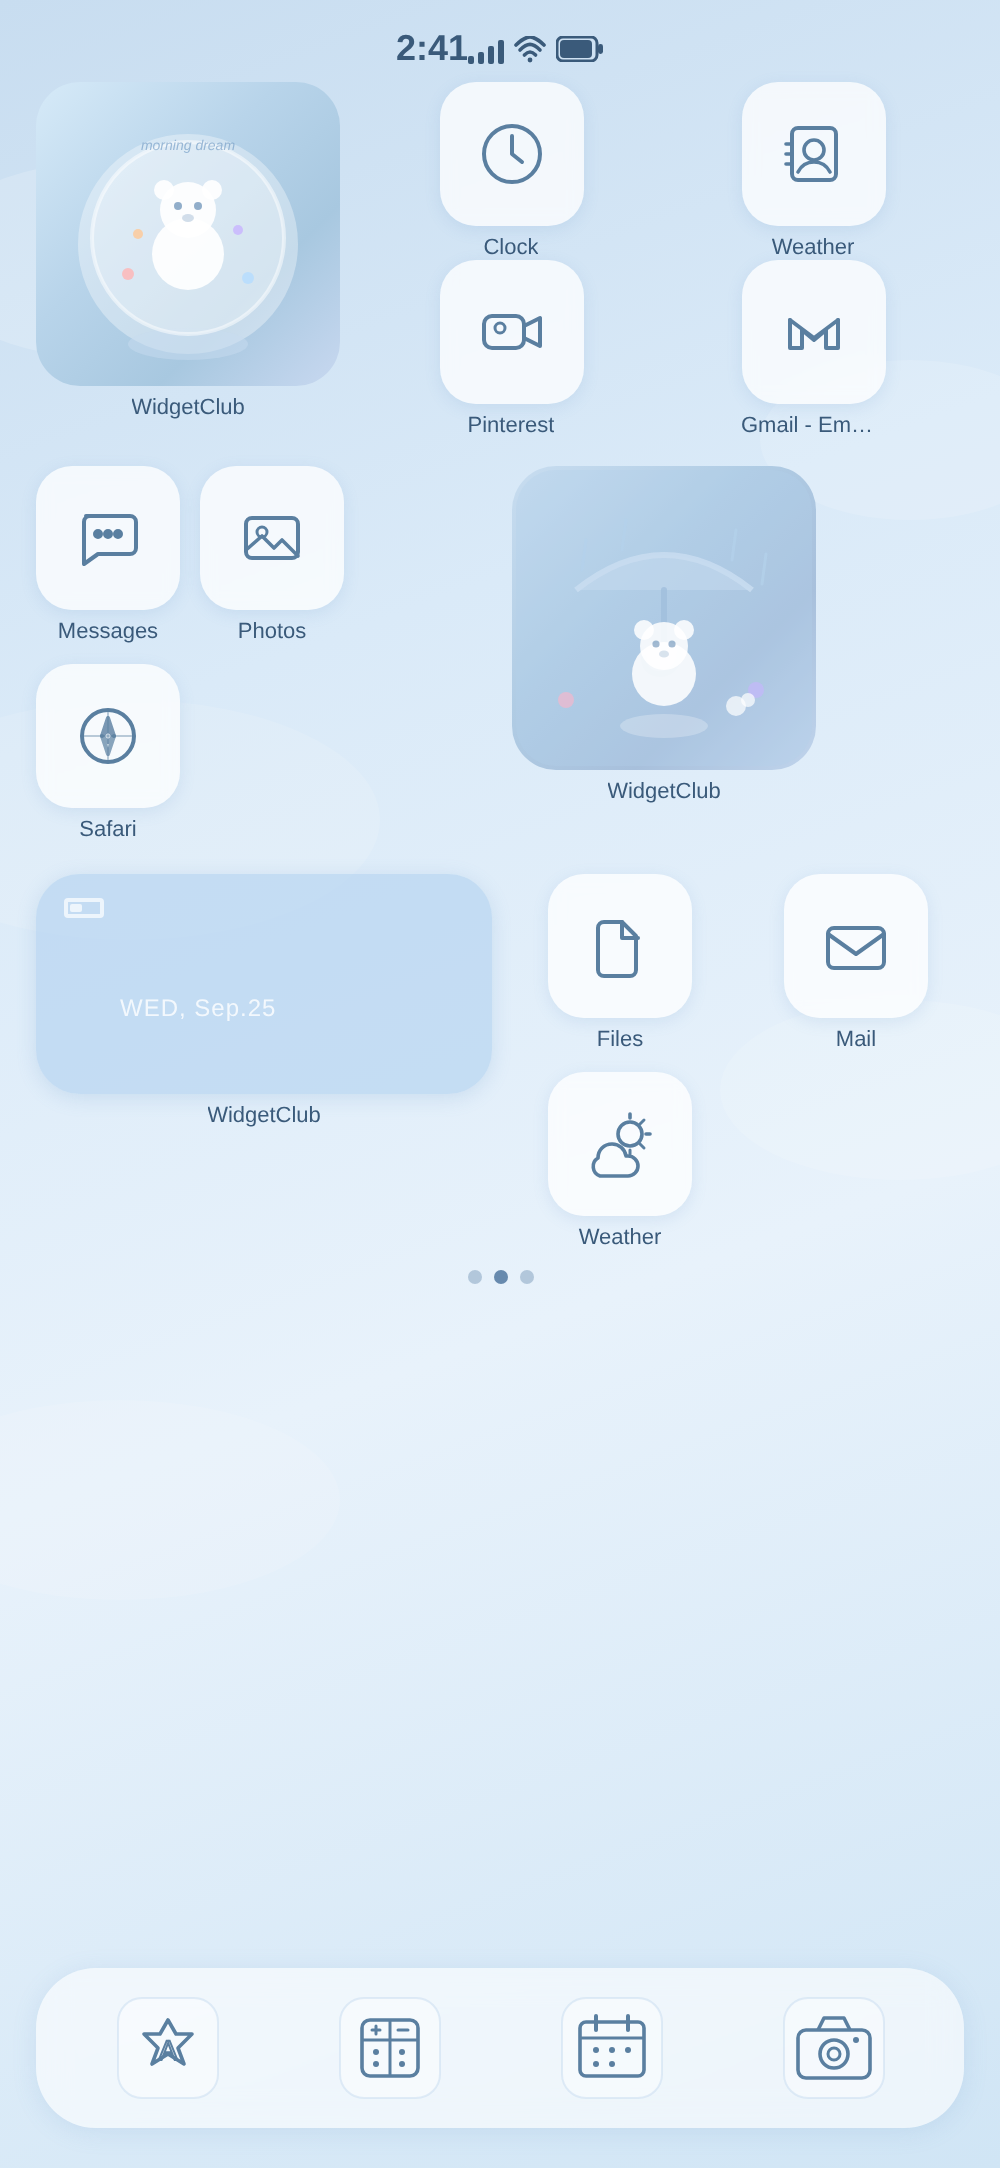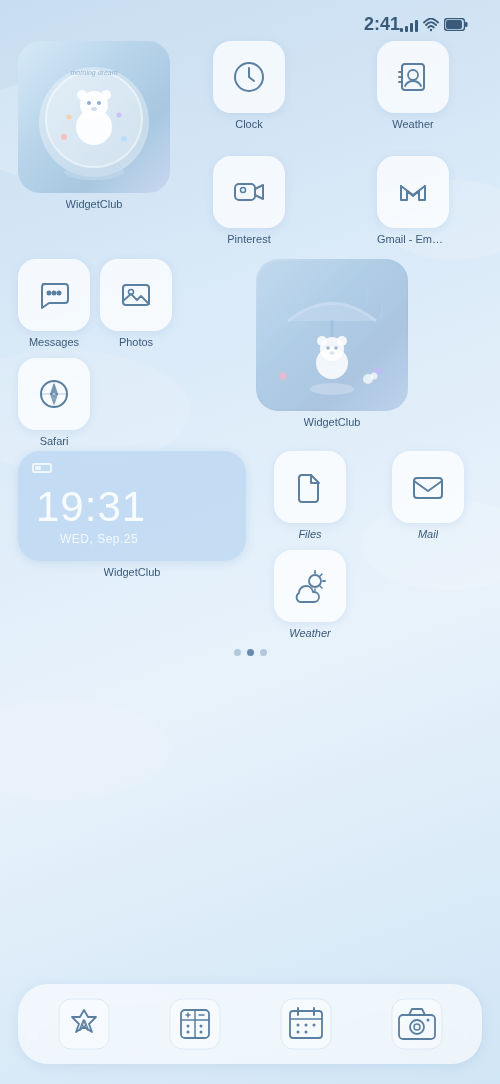--- a/index.html
+++ b/index.html
@@ -23,21 +23,21 @@
       position: absolute;
       background: rgba(255,255,255,0.35);
       border-radius: 50%;
     }
 
     
     .status-bar {
       position: relative;
       z-index: 10;
       display: flex;
-      justify-content: flex-end;
+      justify-content: center;
       align-items: center;
       padding: 14px 32px 6px;
     }
     .status-time {
       font-size: 18px;
       font-weight: 600;
       color: #3a5a7a;
     }
     .status-icons {
       display: flex;
@@ -288,21 +288,21 @@
           <circle cx="100" cy="92" r="3" fill="rgba(180,220,255,0.8)"></circle>
           <circle cx="45" cy="70" r="2.5" fill="rgba(255,200,150,0.8)"></circle>
           <circle cx="95" cy="68" r="2.5" fill="rgba(200,180,255,0.8)"></circle>
 
           <text x="70" y="28" text-anchor="middle" font-size="7" fill="rgba(120,160,200,0.7)" font-style="italic">morning dream</text>
         </svg>
       </div>
       <span class="icon-label">WidgetClub</span>
     </div>
 
-    <div style="display:grid;grid-template-columns:1fr 1fr;gap:26px;flex:1;">
+    <div style="display:grid;grid-template-columns:1fr 1fr;gap:0;flex:1;">
 
       <div class="app-icon">
         <div class="icon-box">
           <svg class="icon-svg" viewBox="0 0 38 38">
             <circle cx="19" cy="19" r="14" stroke="#5a7fa0" stroke-width="2" fill="none"></circle>
             <path d="M19 10v9l5 4" stroke="#5a7fa0" stroke-width="2" stroke-linecap="round"></path>
           </svg>
         </div>
         <span class="icon-label">Clock</span>
       </div>
@@ -339,21 +339,21 @@
 
             <path d="M7 13L19 22L31 13" stroke="#5a7fa0" stroke-width="2" fill="none"></path>
             <path d="M7 13v14h6v-9l6 5 6-5v9h6V13" stroke="#5a7fa0" stroke-width="2" fill="none" stroke-linejoin="round"></path>
           </svg>
         </div>
         <span class="icon-label" style="max-width:72px;overflow:hidden;text-overflow:ellipsis;">Gmail - Email M</span>
       </div>
     </div>
   </div>
 
-  <div class="row" style="align-items:flex-start; margin-bottom:4px;">
+  <div class="row" style="align-items:flex-start; margin-bottom:16px;">
 
     <div style="display:grid;grid-template-columns:1fr 1fr;gap:10px;">
 
       <div class="app-icon">
         <div class="icon-box">
           <svg class="icon-svg" viewBox="0 0 38 38">
             <path d="M8 8h22a3 3 0 013 3v13a3 3 0 01-3 3H14l-7 5V11a3 3 0 013-3z" stroke="#5a7fa0" stroke-width="2" fill="none" stroke-linejoin="round"></path>
             <circle cx="14" cy="17" r="1.5" fill="#5a7fa0"></circle>
             <circle cx="19" cy="17" r="1.5" fill="#5a7fa0"></circle>
             <circle cx="24" cy="17" r="1.5" fill="#5a7fa0"></circle>
@@ -428,28 +428,27 @@
   </div>
 
   <div class="row" style="align-items:flex-start; margin-bottom:10px;">
 
     <div class="app-icon">
       <div class="clock-widget">
         <div class="clock-battery-icon">
           <div class="clock-battery-fill"></div>
         </div>
         <div style="margin-top:20px;">
-          <div class="clock-widget-time">19:31</div>
           <div class="clock-widget-date">WED, Sep.25</div>
         </div>
       </div>
       <span class="icon-label">WidgetClub</span>
     </div>
 
-    <div style="display:grid;grid-template-columns:1fr 1fr;gap:10px;flex:1;font-style:italic;">
+    <div style="display:grid;grid-template-columns:1fr 1fr;gap:10px;flex:1;">
 
       <div class="app-icon">
         <div class="icon-box">
           <svg class="icon-svg" viewBox="0 0 38 38">
             <path d="M8 10a3 3 0 013-3h9l7 7v17a3 3 0 01-3 3H11a3 3 0 01-3-3V10z" stroke="#5a7fa0" stroke-width="2" fill="none"></path>
             <path d="M20 7v8h8" stroke="#5a7fa0" stroke-width="2" fill="none" stroke-linecap="round"></path>
 
           </svg>
         </div>
         <span class="icon-label">Files</span>

